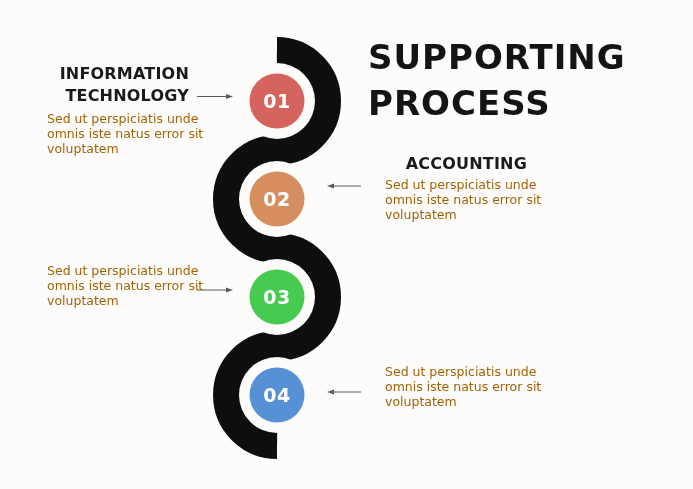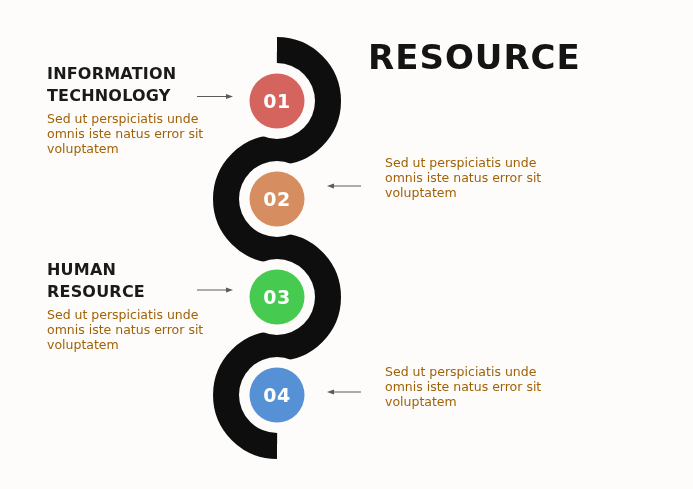--- a/index.html
+++ b/index.html
@@ -15,21 +15,21 @@
   .diagram-svg{position:absolute;left:0;top:0;}
 
   .big-title{
     position:absolute;left:368px;top:34px;
     font-size:34px;font-weight:800;line-height:46px;
     letter-spacing:1px;color:#141414;
   }
   .step-block{position:absolute;width:178px;}
   .step-heading{
     font-size:16px;font-weight:800;line-height:22px;
-    letter-spacing:0.2px;color:#1a1a1a;width:142px;
+    letter-spacing:0.2px;color:#1a1a1a;width:142px;text-align:right;
   }
   .step-body{
     margin-top:4px;font-size:12.5px;line-height:15px;
     color:#a16207;width:162px;
   }
   .blk-1{left:47px;top:63px;}
   .blk-2{left:385px;top:153px;}
   .blk-3{left:47px;top:259px;}
   .blk-4{left:385px;top:360px;}
   .blk-2 .step-body{margin-top:2px;}
@@ -81,34 +81,35 @@
         <polygon points="233,290 226,287.5 226,292.5" stroke="none"></polygon>
       </g>
       <g>
         <line x1="333" y1="392" x2="361" y2="392"></line>
         <polygon points="327,392 334,389.5 334,394.5" stroke="none"></polygon>
       </g>
     </g>
   </svg>
 
   <div class="big-title">
-    <div>RESOURCE</div>
+    <div>SUPPORTING</div>
+    <div>PROCESS</div>
   </div>
 
   <div class="step-block blk-1">
     <div class="step-heading">INFORMATION TECHNOLOGY</div>
     <div class="step-body">Sed ut perspiciatis unde omnis iste natus error sit voluptatem</div>
   </div>
 
   <div class="step-block blk-2">
+    <div class="step-heading">ACCOUNTING</div>
     <div class="step-body">Sed ut perspiciatis unde omnis iste natus error sit voluptatem</div>
   </div>
 
   <div class="step-block blk-3">
-    <div class="step-heading">HUMAN RESOURCE</div>
     <div class="step-body">Sed ut perspiciatis unde omnis iste natus error sit voluptatem</div>
   </div>
 
   <div class="step-block blk-4">
     <div class="step-body">Sed ut perspiciatis unde omnis iste natus error sit voluptatem</div>
   </div>
 
 </div>
 
 </body></html>

